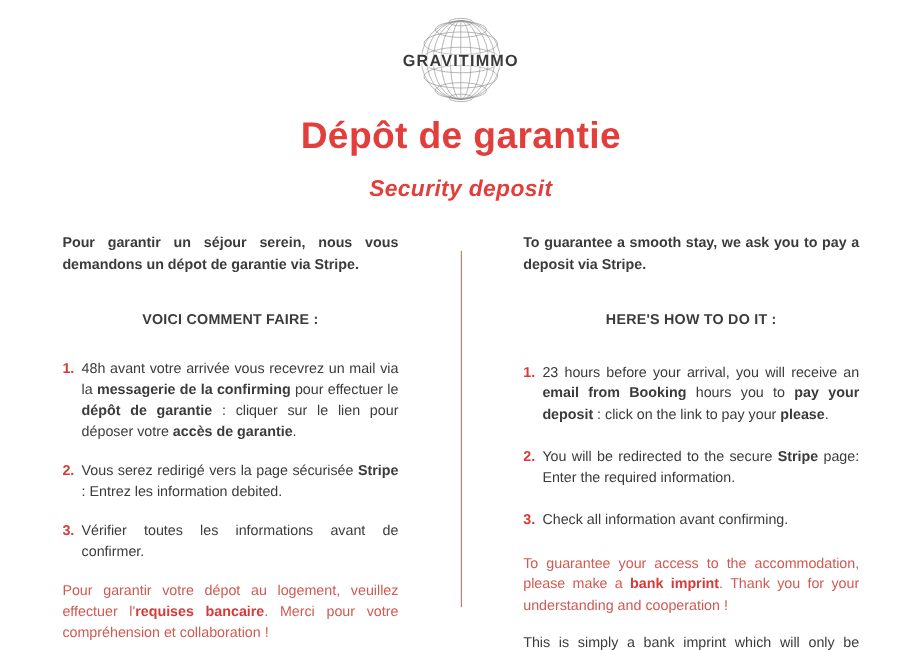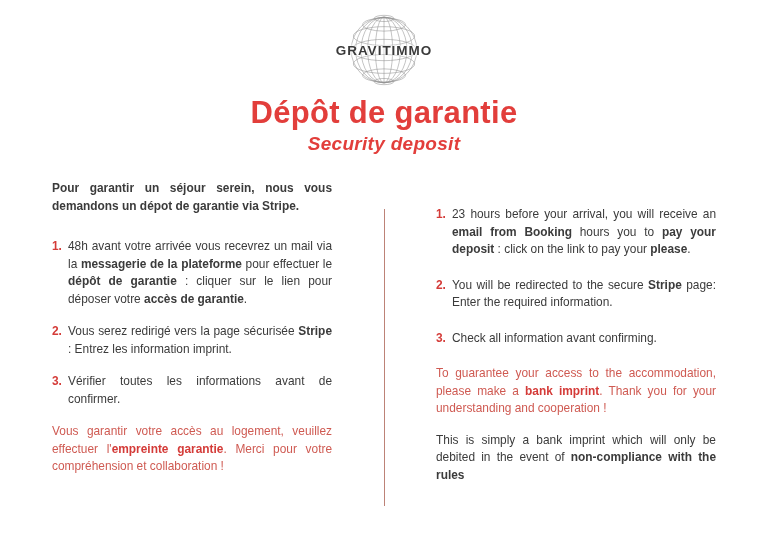--- a/index.html
+++ b/index.html
@@ -30,21 +30,21 @@
     text-shadow:0 0 2px #fff,0 0 3px #fff,0 0 4px #fff;
     white-space:nowrap;
   }
   
   .title{
     margin-top:4px;text-align:center;
     font-size:31px;font-weight:800;color:var(--accent);
     letter-spacing:0.3px;
   }
   .subtitle{
-    margin-top:2px;text-align:center;
+    margin-top:16px;text-align:center;
     font-size:19px;font-weight:700;font-style:italic;color:var(--accent);
     letter-spacing:0.3px;
   }
   
   .columns{
     display:flex;justify-content:space-between;
     padding:0 52px;margin-top:25px;
   }
   .col{width:280px;font-size:11.9px;line-height:1.47;}
   .intro{font-weight:400;text-align:justify;}
@@ -94,39 +94,42 @@
     <span class="brand">GRAVITIMMO</span>
   </div>
 
   <div class="title">Dépôt de garantie</div>
   <div class="subtitle">Security deposit</div>
 
   <div class="columns">
 
     <div class="col col-left">
       <p class="intro"><b>Pour garantir un séjour serein, nous vous demandons un dépot de garantie via Stripe.</b></p>
+      <div class="how">VOICI COMMENT FAIRE :</div>
       <ol class="steps">
         <li class="step">
           <span class="step-num">1.</span>
-          <span class="step-text"><span>48h avant votre arrivée vous recevrez un mail via la </span><b>messagerie de la plateforme</b><span> pour effectuer le </span><b>dépôt de garantie</b><span> : cliquer sur le lien pour déposer votre </span><b>accès de garantie</b><span>.</span></span>
+          <span class="step-text"><span>48h avant votre arrivée vous recevrez un mail via la </span><b>messagerie de la confirming</b><span> pour effectuer le </span><b>dépôt de garantie</b><span> : cliquer sur le lien pour déposer votre </span><b>accès de garantie</b><span>.</span></span>
         </li>
         <li class="step">
           <span class="step-num">2.</span>
-          <span class="step-text"><span>Vous serez redirigé vers la page sécurisée </span><b>Stripe</b><span> : Entrez les information imprint.</span></span>
+          <span class="step-text"><span>Vous serez redirigé vers la page sécurisée </span><b>Stripe</b><span> : Entrez les information debited.</span></span>
         </li>
         <li class="step">
           <span class="step-num">3.</span>
           <span class="step-text"><span>Vérifier toutes les informations avant de confirmer.</span></span>
         </li>
       </ol>
-      <p class="notice"><span>Vous garantir votre accès au logement, veuillez effectuer l'</span><b>empreinte garantie</b><span>. Merci pour votre compréhension et collaboration !</span></p>
+      <p class="notice"><span>Pour garantir votre dépot au logement, veuillez effectuer l'</span><b>requises bancaire</b><span>. Merci pour votre compréhension et collaboration !</span></p>
 
     </div>
 
     <div class="col col-right">
+      <p class="intro"><b>To guarantee a smooth stay, we ask you to pay a deposit via Stripe.</b></p>
+      <div class="how">HERE'S HOW TO DO IT :</div>
       <ol class="steps">
         <li class="step">
           <span class="step-num">1.</span>
           <span class="step-text"><span>23 hours before your arrival, you will receive an </span><b>email from Booking</b><span> hours you to </span><b>pay your deposit</b><span> : click on the link to pay your </span><b>please</b><span>.</span></span>
         </li>
         <li class="step">
           <span class="step-num">2.</span>
           <span class="step-text"><span>You will be redirected to the secure </span><b>Stripe</b><span> page: Enter the required information.</span></span>
         </li>
         <li class="step">

